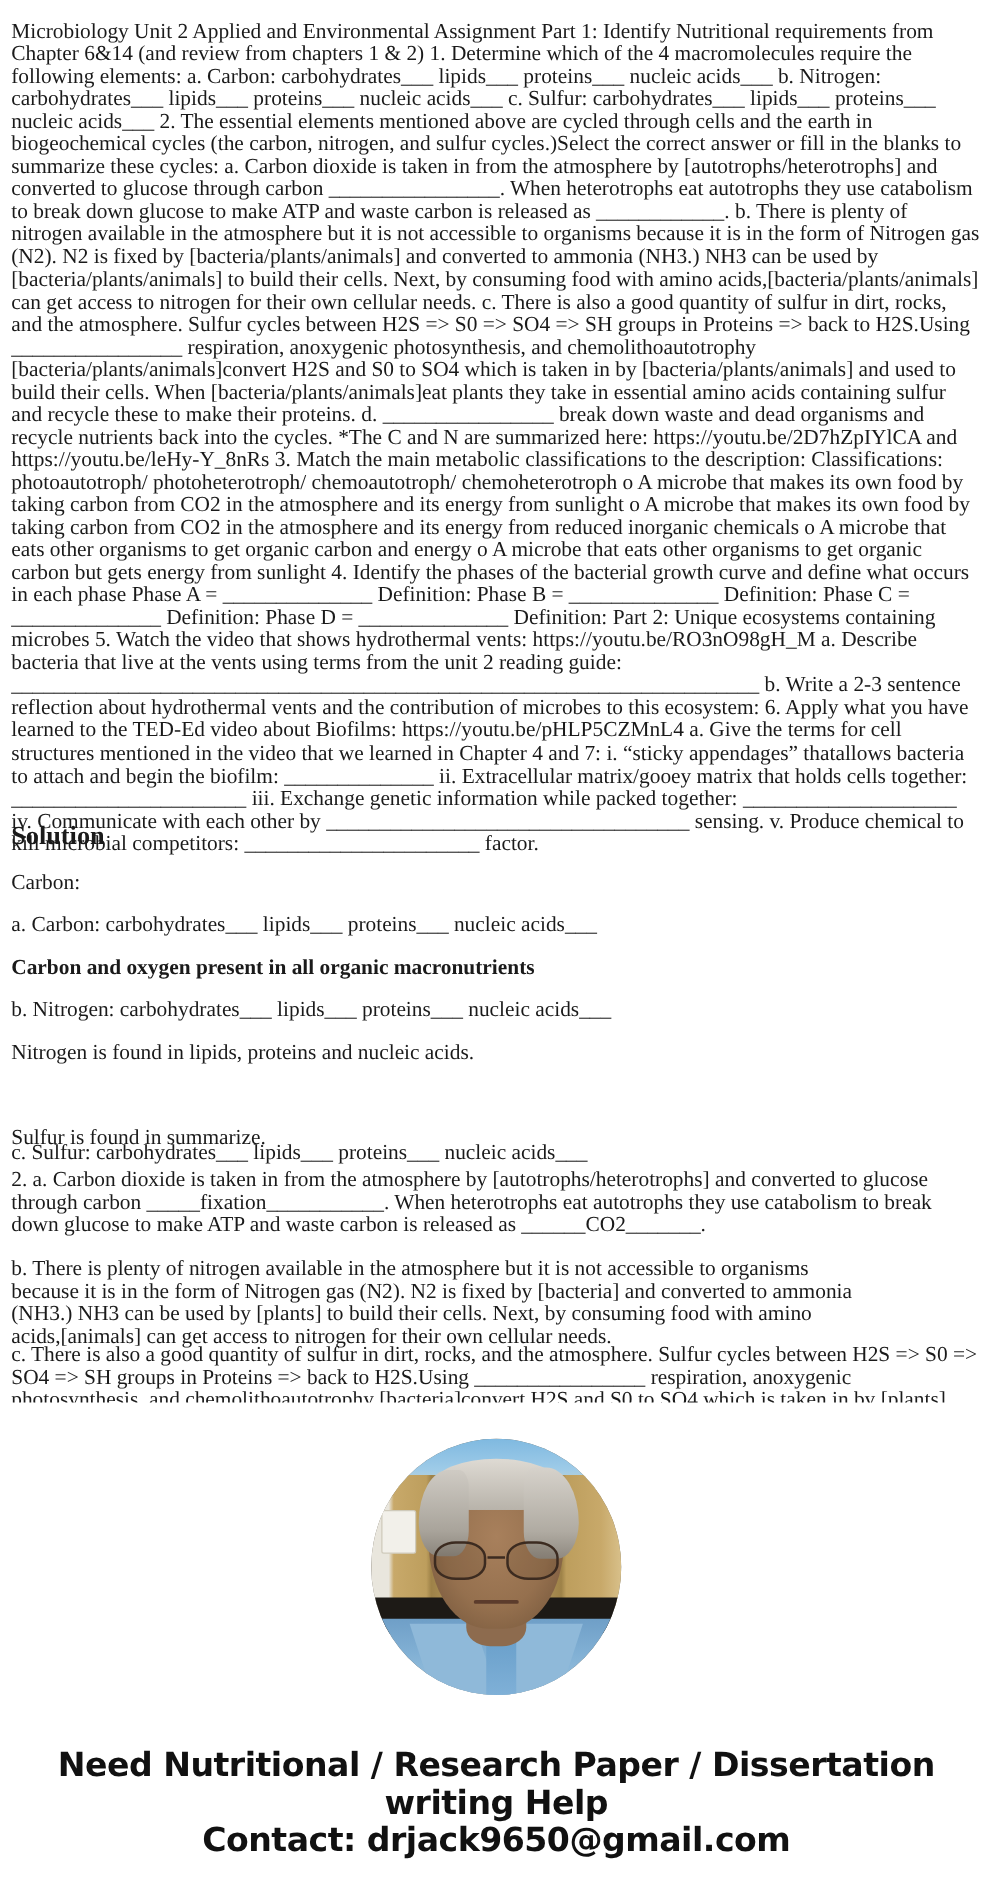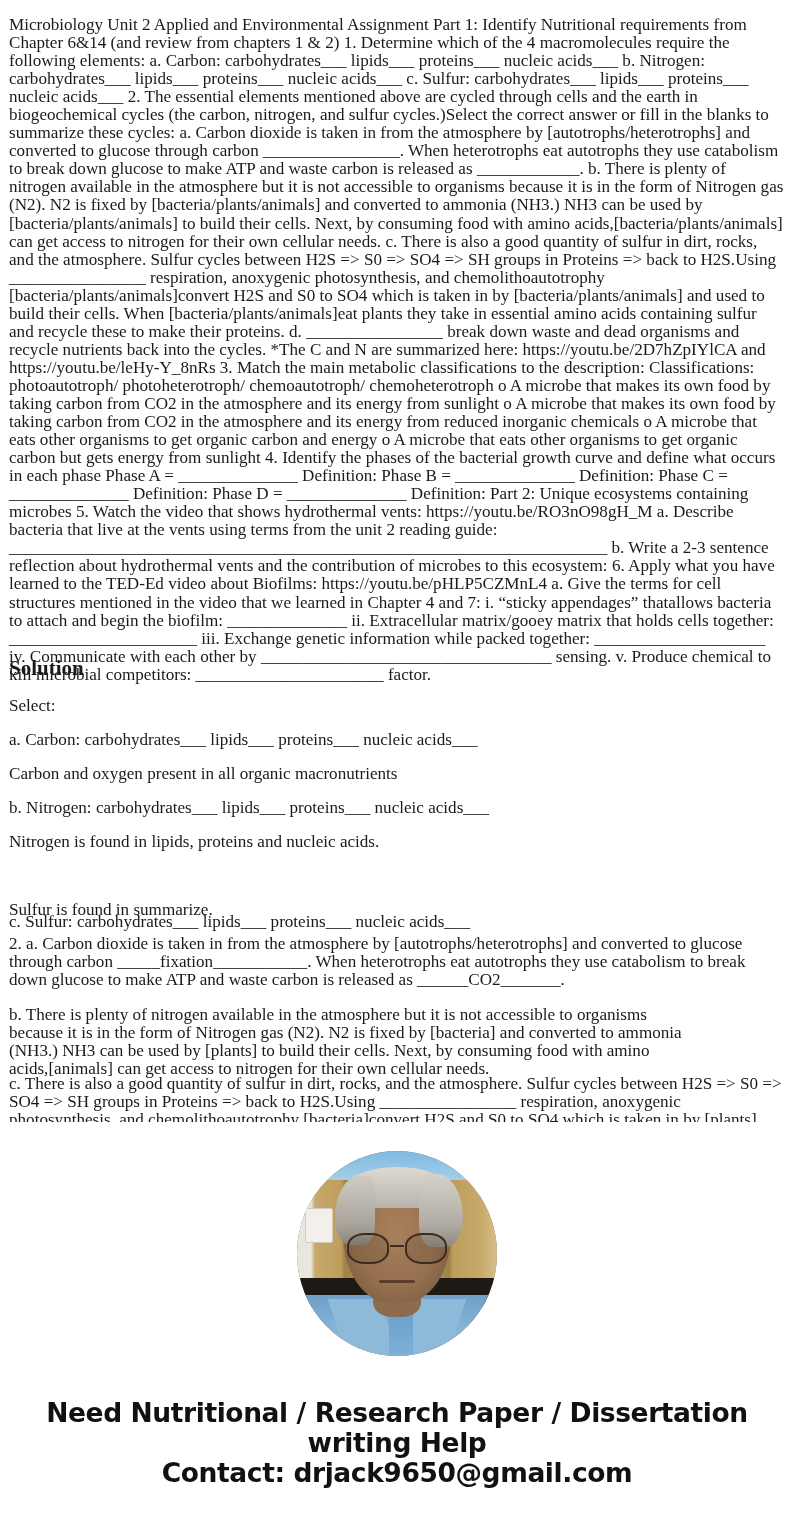--- a/index.html
+++ b/index.html
@@ -197,28 +197,28 @@
 
   <div class="question-region">
     <p class="q-para">Microbiology Unit 2 Applied and Environmental Assignment Part 1: Identify Nutritional requirements from Chapter 6&amp;14 (and review from chapters 1 &amp; 2) 1. Determine which of the 4 macromolecules require the following elements: a. Carbon: carbohydrates___ lipids___ proteins___ nucleic acids___ b. Nitrogen: carbohydrates___ lipids___ proteins___ nucleic acids___ c. Sulfur: carbohydrates___ lipids___ proteins___ nucleic acids___ 2. The essential elements mentioned above are cycled through cells and the earth in biogeochemical cycles (the carbon, nitrogen, and sulfur cycles.)Select the correct answer or fill in the blanks to summarize these cycles: a. Carbon dioxide is taken in from the atmosphere by [autotrophs/heterotrophs] and converted to glucose through carbon ________________. When heterotrophs eat autotrophs they use catabolism to break down glucose to make ATP and waste carbon is released as ____________. b. There is plenty of nitrogen available in the atmosphere but it is not accessible to organisms because it is in the form of Nitrogen gas (N2). N2 is fixed by [bacteria/plants/animals] and converted to ammonia (NH3.) NH3 can be used by [bacteria/plants/animals] to build their cells. Next, by consuming food with amino acids,[bacteria/plants/animals] can get access to nitrogen for their own cellular needs. c. There is also a good quantity of sulfur in dirt, rocks, and the atmosphere. Sulfur cycles between H2S =&gt; S0 =&gt; SO4 =&gt; SH groups in Proteins =&gt; back to H2S.Using ________________ respiration, anoxygenic photosynthesis, and chemolithoautotrophy [bacteria/plants/animals]convert H2S and S0 to SO4 which is taken in by [bacteria/plants/animals] and used to build their cells. When [bacteria/plants/animals]eat plants they take in essential amino acids containing sulfur and recycle these to make their proteins. d. ________________ break down waste and dead organisms and recycle nutrients back into the cycles. *The C and N are summarized here: https://youtu.be/2D7hZpIYlCA and https://youtu.be/leHy-Y_8nRs 3. Match the main metabolic classifications to the description: Classifications: photoautotroph/ photoheterotroph/ chemoautotroph/ chemoheterotroph o A microbe that makes its own food by taking carbon from CO2 in the atmosphere and its energy from sunlight o A microbe that makes its own food by taking carbon from CO2 in the atmosphere and its energy from reduced inorganic chemicals o A microbe that eats other organisms to get organic carbon and energy o A microbe that eats other organisms to get organic carbon but gets energy from sunlight 4. Identify the phases of the bacterial growth curve and define what occurs in each phase Phase A = ______________ Definition: Phase B = ______________ Definition: Phase C = ______________ Definition: Phase D = ______________ Definition: Part 2: Unique ecosystems containing microbes 5. Watch the video that shows hydrothermal vents: https://youtu.be/RO3nO98gH_M a. Describe bacteria that live at the vents using terms from the unit 2 reading guide: ______________________________________________________________________ b. Write a 2-3 sentence reflection about hydrothermal vents and the contribution of microbes to this ecosystem: 6. Apply what you have learned to the TED-Ed video about Biofilms: https://youtu.be/pHLP5CZMnL4 a. Give the terms for cell structures mentioned in the video that we learned in Chapter 4 and 7: i. “sticky appendages” thatallows bacteria to attach and begin the biofilm: ______________ ii. Extracellular matrix/gooey matrix that holds cells together: ______________________ iii. Exchange genetic information while packed together: ____________________ iv. Communicate with each other by __________________________________ sensing. v. Produce chemical to kill microbial competitors: ______________________ factor.</p>
   </div>
 
   <div style="position:absolute;left:0;top:658px;width:794px;">
     <h2 class="solution-heading">Solution</h2>
   </div>
 
   <div style="position:absolute;left:0;top:697px;width:794px;">
-    <p class="ans-para">Select:</p>
+    <p class="ans-para">Carbon:</p>
   </div>
 
   <div style="position:absolute;left:0;top:731px;width:794px;">
     <p class="ans-para">a. Carbon: carbohydrates___ lipids___ proteins___ nucleic acids___</p>
   </div>
 
-  <div style="position:absolute;left:0;top:765px;width:794px;">
+  <div style="position:absolute;left:0;top:765px;width:794px;font-weight:bold;">
     <p class="ans-para">Carbon and oxygen present in all organic macronutrients</p>
   </div>
 
   <div style="position:absolute;left:0;top:799px;width:794px;">
     <p class="ans-para">b. Nitrogen: carbohydrates___ lipids___ proteins___ nucleic acids___</p>
   </div>
 
   <div style="position:absolute;left:0;top:833px;width:794px;">
     <p class="ans-para">Nitrogen is found in lipids, proteins and nucleic acids.</p>
   </div>

